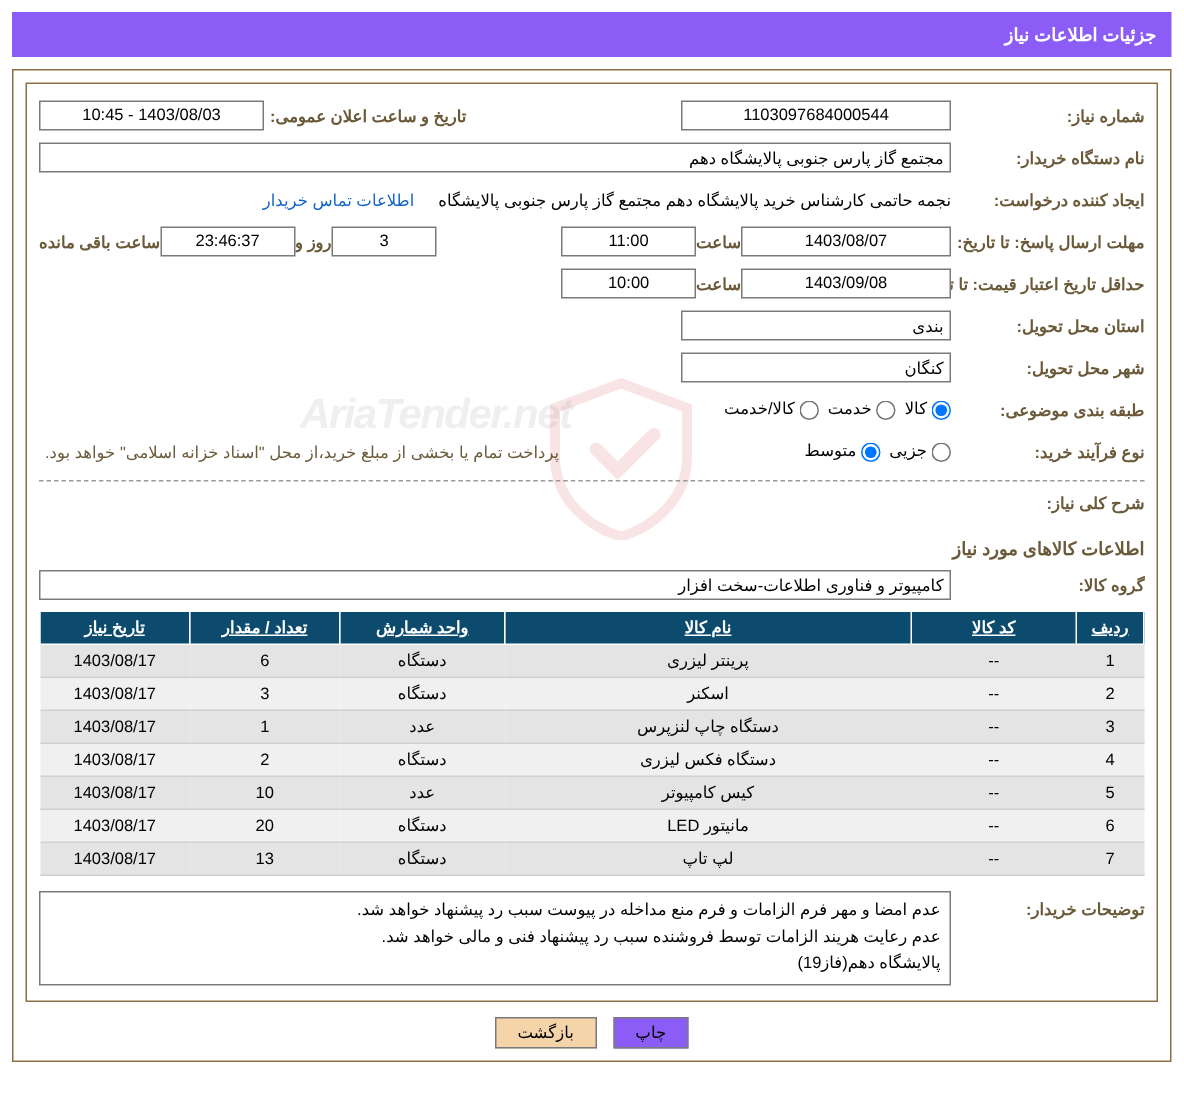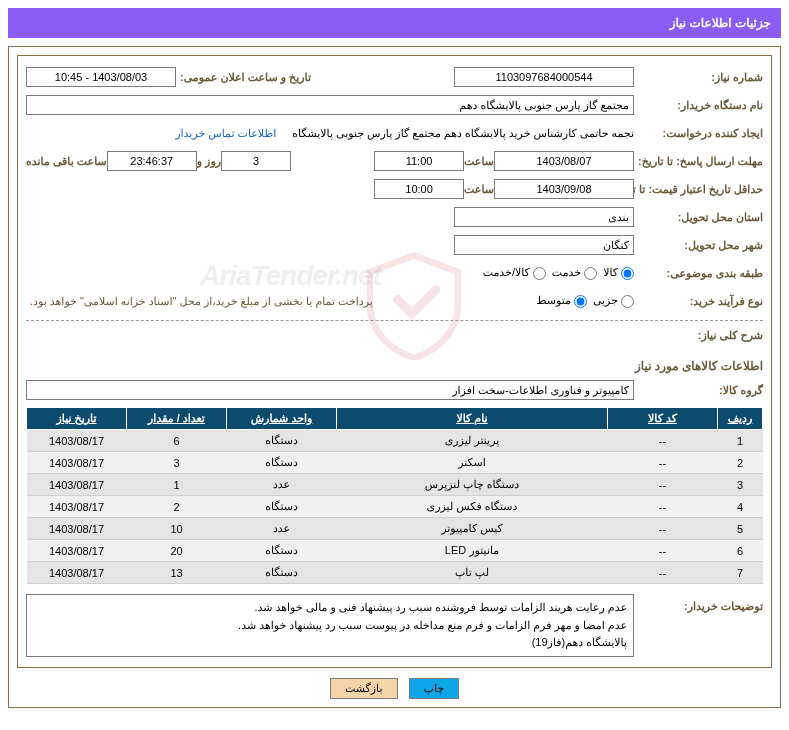--- a/index.html
+++ b/index.html
@@ -123,21 +123,21 @@
 table.items tr:nth-child(odd) td { background: #e4e4e4; }
 .btn-row { text-align: center; margin-top: 10px; }
 .btn {
   border: 1px solid #7a7a7a;
   padding: 3px 14px;
   font-family: inherit;
   font-size: 11px;
   cursor: pointer;
   margin: 0 4px;
 }
-.btn-print { background: #0ea5e9; }
+.btn-print { background: #8b5cf6; }
 .btn-back { background: #f4d4a8; }
 .inline-label { color:#6b5a3a; font-weight:bold; margin: 0 0; }
 .remarks-wrap { display:flex; align-items:flex-start; }
 .remarks-wrap .label-w { padding-top: 6px; }
 </style>
 </head>
 <body>
 
 <div class="watermark">AriaTender.net</div>
 <svg class="watermark-icon" viewBox="0 0 100 100">
@@ -300,22 +300,22 @@
             <td>1403/08/17</td>
           </tr>
         </tbody>
     </table>
 
     <div style="height:10px"></div>
 
     <div class="remarks-wrap">
       <span class="label label-w">توضیحات خریدار:</span>
       <div class="desc-box">
+        <div>عدم امضا و مهر فرم الزامات و فرم منع مداخله در پیوست سبب رد پیشنهاد خواهد شد.</div>
         <div>عدم رعایت هریند الزامات توسط فروشنده سبب رد پیشنهاد فنی و مالی خواهد شد.</div>
-        <div>عدم امضا و مهر فرم الزامات و فرم منع مداخله در پیوست سبب رد پیشنهاد خواهد شد.</div>
         <div>پالایشگاه دهم(فاز19)</div>
       </div>
     </div>
 
   </div>
 
   <div class="btn-row">
     <button class="btn btn-print">چاپ</button>
     <button class="btn btn-back">بازگشت</button>
   </div>

